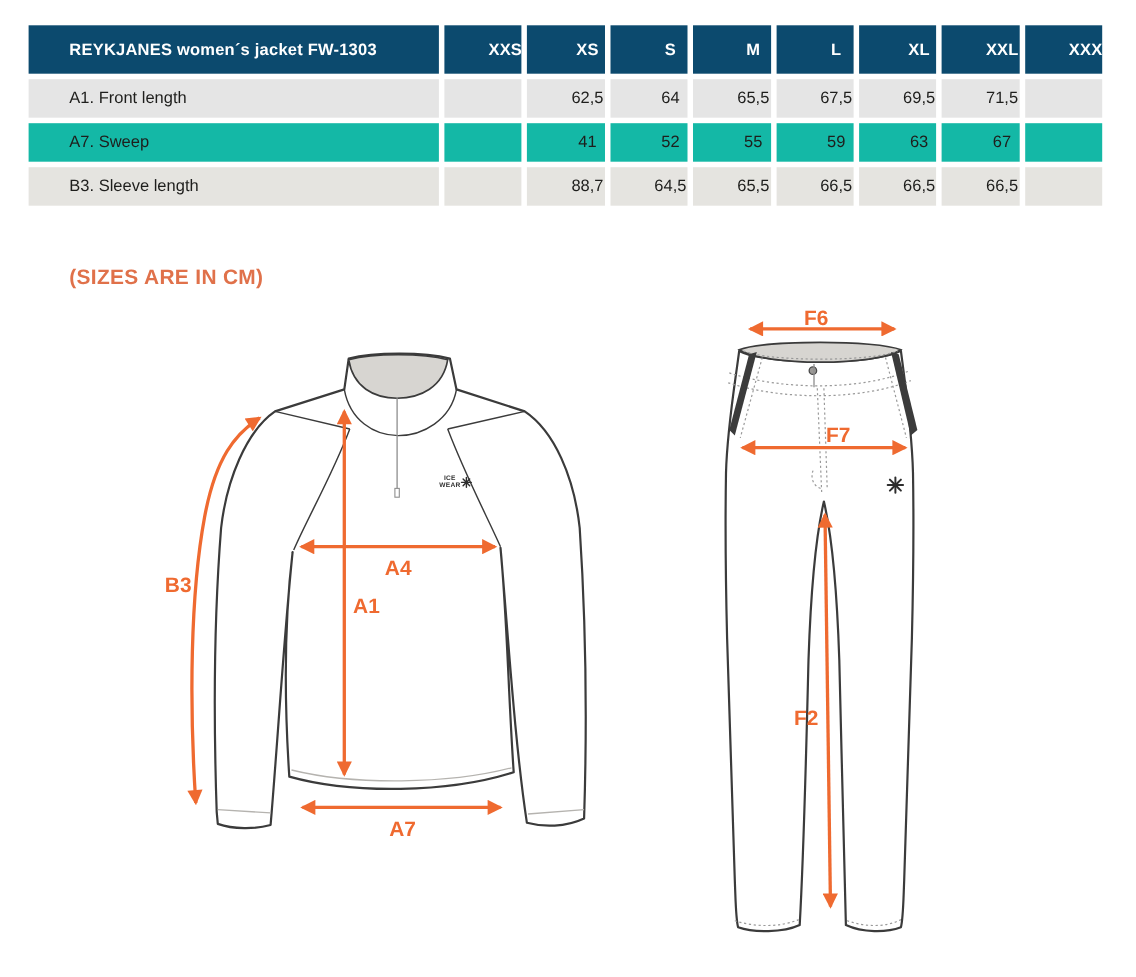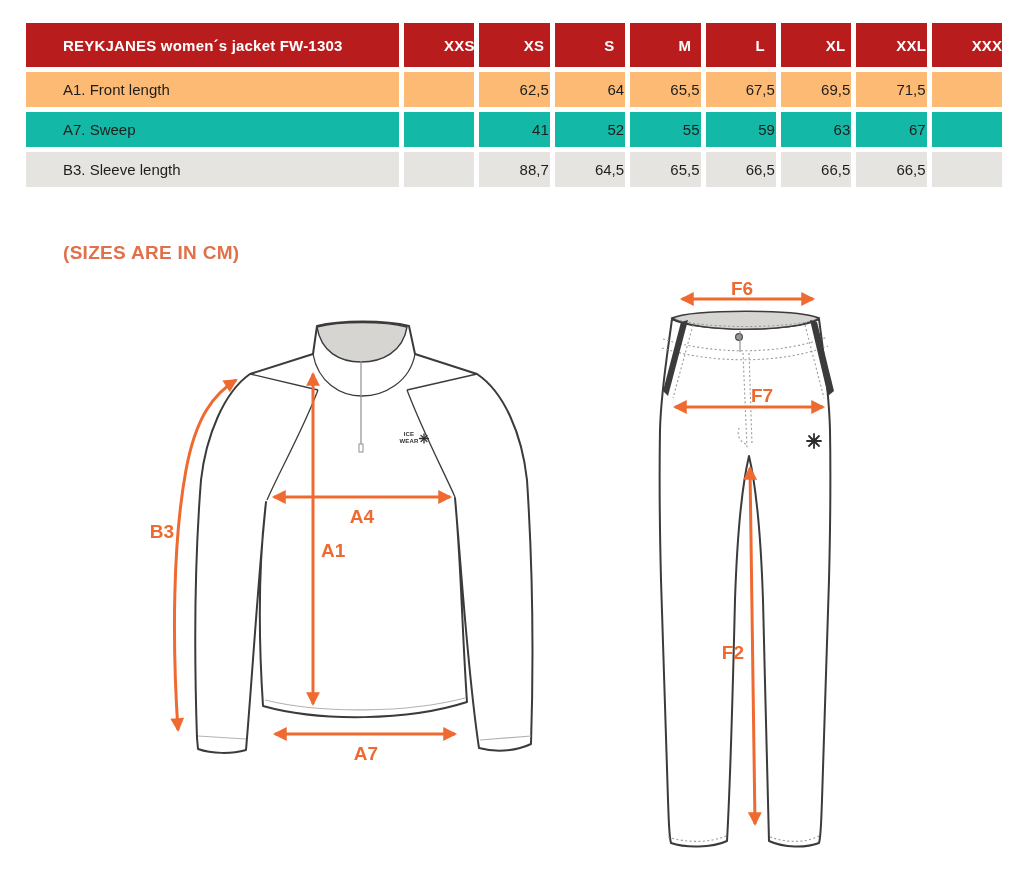--- a/index.html
+++ b/index.html
@@ -5,29 +5,29 @@
   html,body{margin:0;padding:0;background:#ffffff;}
   body{width:1033px;height:888px;position:relative;font-family:"Liberation Sans",sans-serif;overflow:hidden;}
 
   
   table.size-table{
     position:absolute;left:21px;top:18px;width:986px;
     border-collapse:separate;border-spacing:5px;table-layout:fixed;
   }
   .size-table th,.size-table td{overflow:hidden;white-space:nowrap;padding-left:40px;}
   .size-table thead th{
-    background:#b91c1c;color:#ffffff;font-size:15px;font-weight:bold;
+    background:#0c4a6e;color:#ffffff;font-size:15px;font-weight:bold;
     height:42px;text-align:center;vertical-align:middle;letter-spacing:.2px;
   }
   .size-table thead th.c-title{text-align:left;padding-left:37px;width:335px;}
   .size-table tbody td{
-    height:33px;font-size:15px;color:#1e1e1c;text-align:right;vertical-align:middle;
+    height:33px;font-size:15px;color:#1e1e1c;text-align:center;vertical-align:middle;
   }
   .size-table tbody td.c-label{text-align:left;padding-left:37px;}
-  .size-table tr.r0 td{background:#fdba74;}
+  .size-table tr.r0 td{background:#e5e5e5;}
   .size-table tr.r1 td{background:#e5e4e0;}
   .size-table tr.r2 td{background:#14b8a6;}
   .size-table tr.r3 td{background:#e5e4e0;}
 
   .cm-note{
     position:absolute;left:63px;top:242px;
     color:#e0714a;font-size:19px;font-weight:bold;letter-spacing:.3px;
   }
 
   

